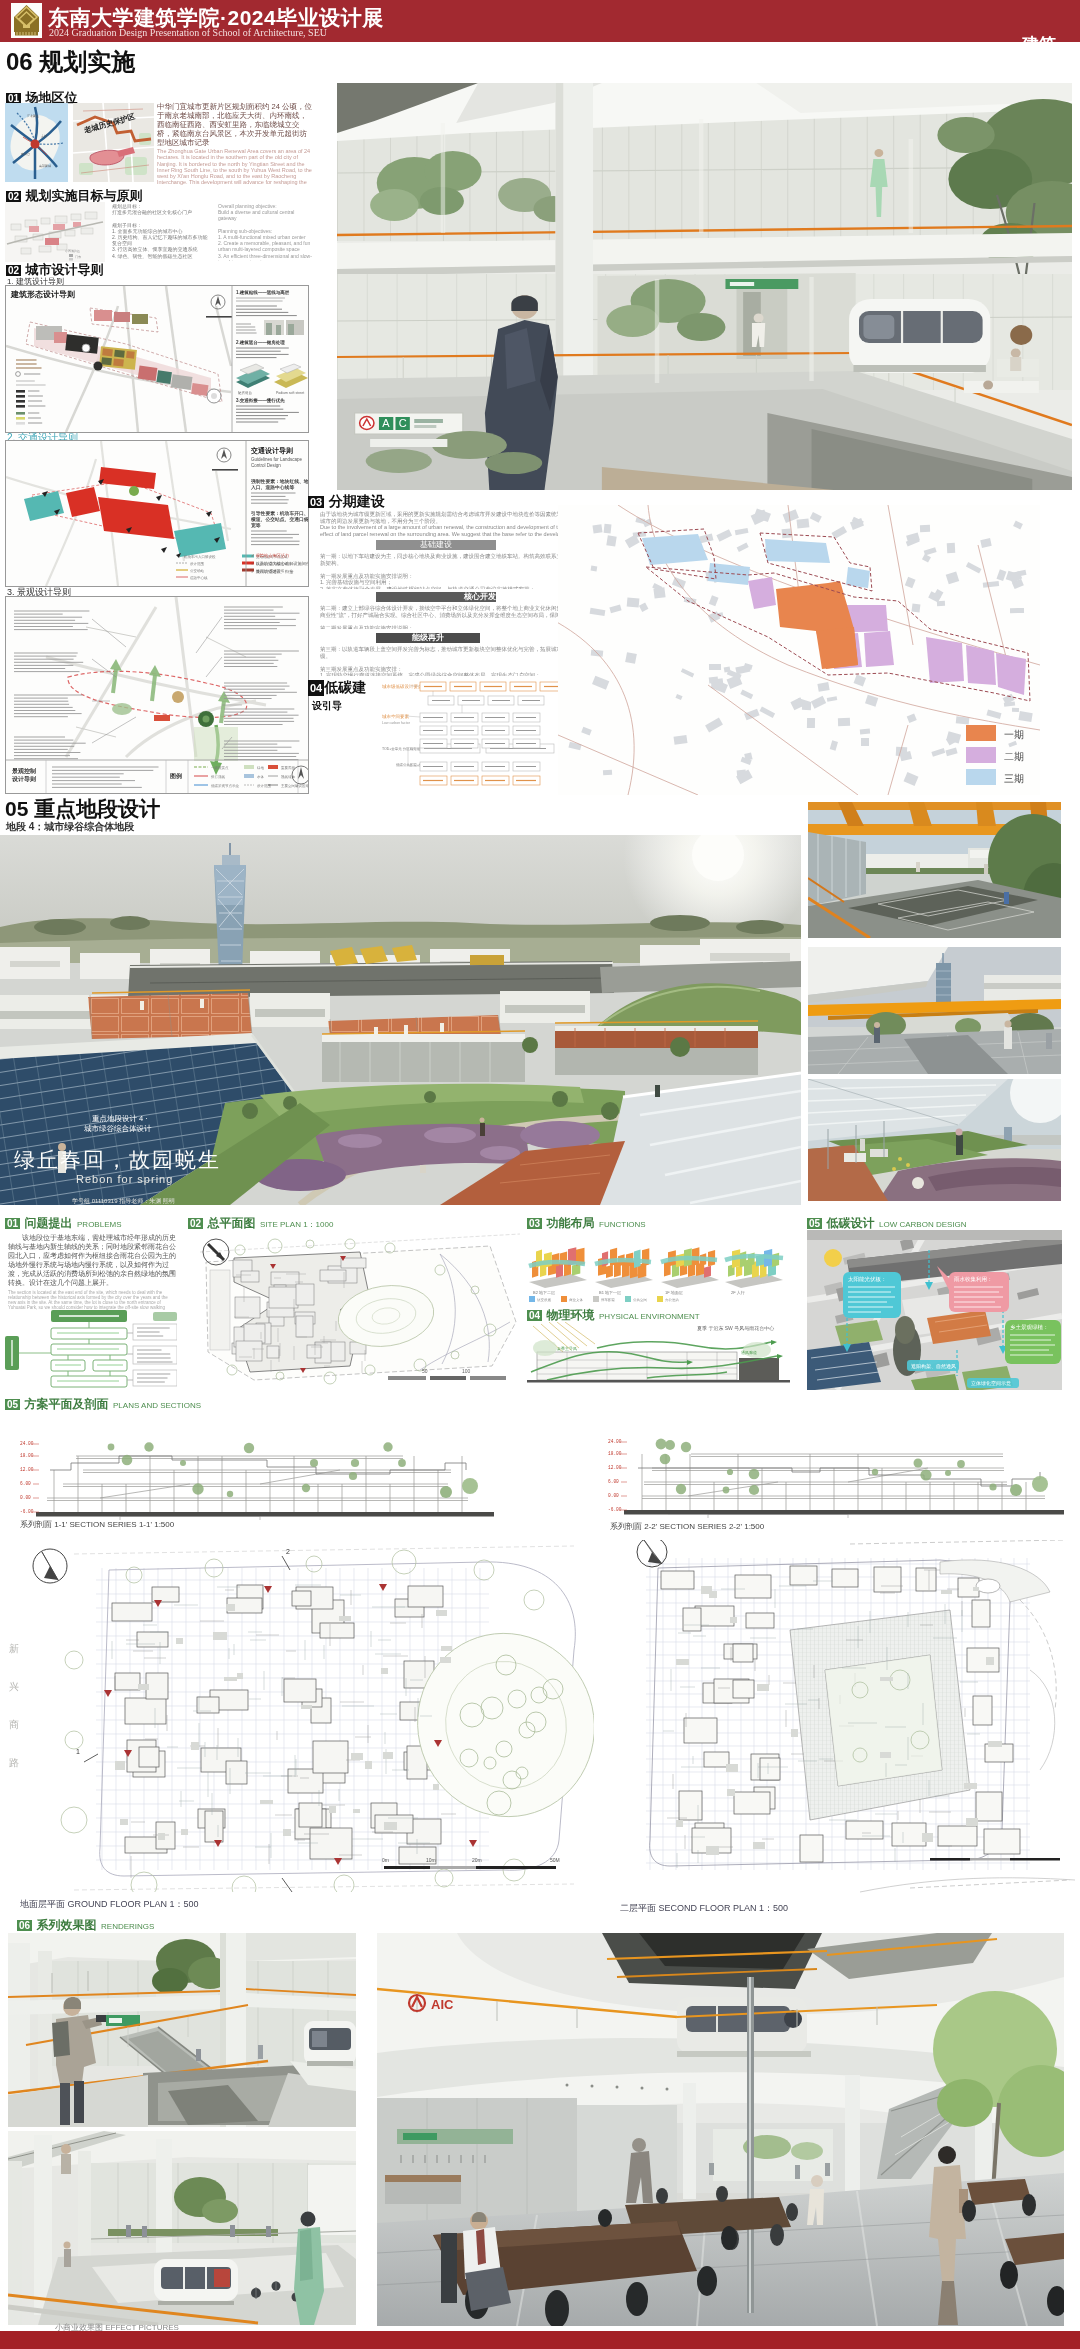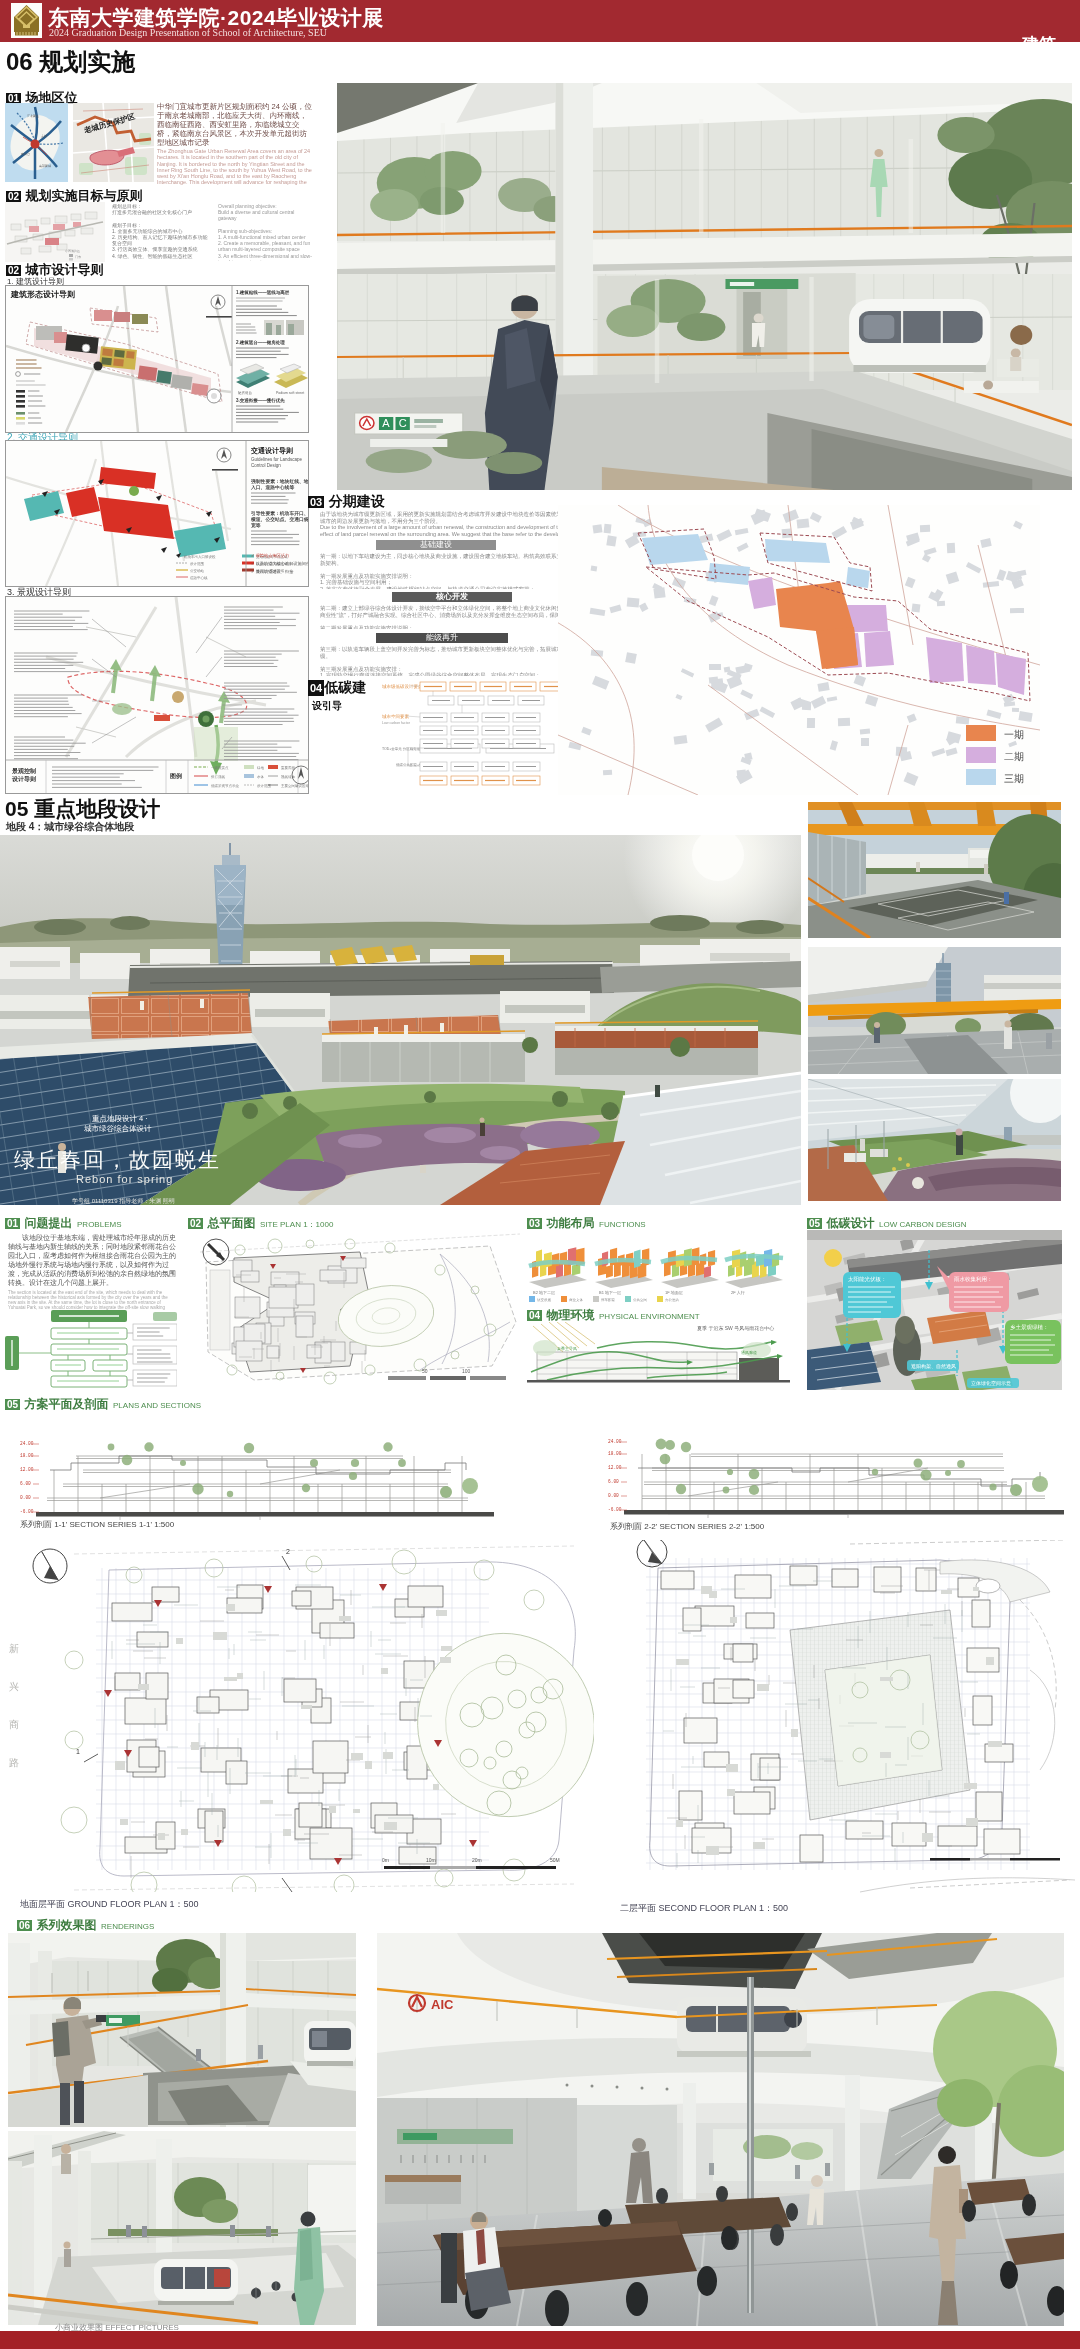--- a/index.html
+++ b/index.html
@@ -667,25 +667,25 @@
   <span class="blab" style="font-size:11px;padding:0 2px;">03</span>
   <span style="font-weight:bold;font-size:14px;color:#111;">分期建设</span>
 </div>
 
 <div class="abs" style="left:320px;top:511px;width:412px;height:26px;overflow:hidden;font-size:5.5px;line-height:6.5px;color:#888;">由于该地块为城市级更新区域，采用的更新实施规划需结合考虑城市开发建设中地块造价等因素统筹实施管理。我们建议基地进行依托科技的拆建开发与保障，有效推动城市的周边发展更新与落地，不用分为三个阶段。<br>Due to the involvement of a large amount of urban renewal, the construction and development of the base need to consider the difficulty of urban renewal and the driving effect of land parcel renewal on the surrounding area. We suggest that the base refer to the development strategy of Tokyo Shibuya Station and undertake to promote the renewal and development of the surrounding area of the station, which is mainly divided into three stages.</div>
 
 <div class="abs" style="left:376px;top:540px;width:120px;height:10px;background:#8f8f8f;color:#fff;font-size:8px;font-weight:normal;text-align:center;line-height:10px;">基础建设</div>
 
 <div class="abs" style="left:320px;top:553px;width:412px;height:36px;overflow:hidden;font-size:5.5px;line-height:6.5px;color:#888;">第一期：以地下车站建设为主，同步核心地块及商业设施，建设围合建立地铁车站。构筑高效联系立体交通，完善城市更新与功能环境的功能，确立紧邻核心节点功能更新架构。<br><br>第一期发展重点及功能实施安排说明：<br>1. 完善基础设施与空间利用；<br>2. 落实文商体旅融合发展，建设地铁枢纽站点空间，与轨道交通公司商议实施模式安排；<br>3. 推进核心节点功能先行试点建设（试点）、人行立体过街桥接驳试点建设（试点）等，与周边街区联通建设试验先行，推动未来发展。</div>
 
-<div class="abs" style="left:376px;top:592px;width:120px;height:10px;background:#5b5b5b;color:#fff;font-size:8px;font-weight:bold;text-align:center;line-height:10px;margin-left:16px;">核心开发</div>
+<div class="abs" style="left:376px;top:592px;width:120px;height:10px;background:#5b5b5b;color:#fff;font-size:8px;font-weight:bold;text-align:right;line-height:10px;">核心开发</div>
 
 <div class="abs" style="left:320px;top:605px;width:412px;height:24px;overflow:hidden;font-size:5.5px;line-height:6.5px;color:#888;">第二期：建立上部绿谷综合体设计开发，接续空中平台和立体绿化空间，将整个地上商业文化休闲集聚激发地区活力，聚焦重点板块、城市综合公共体系统筹安排，营造商业性"流"，打好产城融合实现、综合社区中心、消费场所以及充分发挥全维度生态空间布局，保障周边产城功能活性化提质。<br><br>第二期发展重点及功能实施安排说明：<br>1. 围绕车站建设地面商业综合体与公共服务空间；<br>2. 联合地块统筹周边开发"流"，推动城市更新重点建设提升发展，完成地块的再开发与基础配套设施，打造城市一体化发展空间。</div>
 
-<div class="abs" style="left:376px;top:633px;width:132px;height:10px;background:#4c4c4c;color:#fff;font-size:8px;font-weight:normal;text-align:center;line-height:10px;">能级再升</div>
+<div class="abs" style="left:376px;top:633px;width:104px;height:10px;background:#4c4c4c;color:#fff;font-size:8px;font-weight:bold;text-align:center;line-height:10px;">能级再升</div>
 
 <div class="abs" style="left:320px;top:646px;width:412px;height:30px;overflow:hidden;font-size:5.5px;line-height:6.5px;color:#888;">第三期：以轨道车辆段上盖空间开发完善为标志，推动城市更新板块空间整体优化与完善，拓展城市产业布局、技术及商业空间规模，进一步完善整座城市综合功能升级。<br><br>第三期发展重点及功能实施安排：<br>1. 实现轨交慢行廊道连接空间系统，完成公园绿谷综合空间整体布局，实现生态门户空间；<br>2. 实现老城片区综合发展规划升级与地块联动，落于整座城市综合功能提质升级；<br>3. 地块发展 12 号线路城市更新升级。</div>
 
 <div class="abs" style="left:308px;top:679px;width:80px;line-height:16px;">
   <span class="blab" style="font-size:11px;padding:0 2px;">04</span><span style="font-weight:bold;font-size:14px;color:#111;">低碳建</span><br><span style="font-weight:bold;font-size:10px;color:#111;margin-left:4px;">设引导</span>
 </div>
 
 <div class="abs" style="left:382px;top:680px;width:180px;height:112px;">
 <svg width="180" height="112" viewBox="0 0 180 112">
   <text x="0" y="8" font-size="4.5" fill="#e0924a">城市级低碳设计要点</text>

